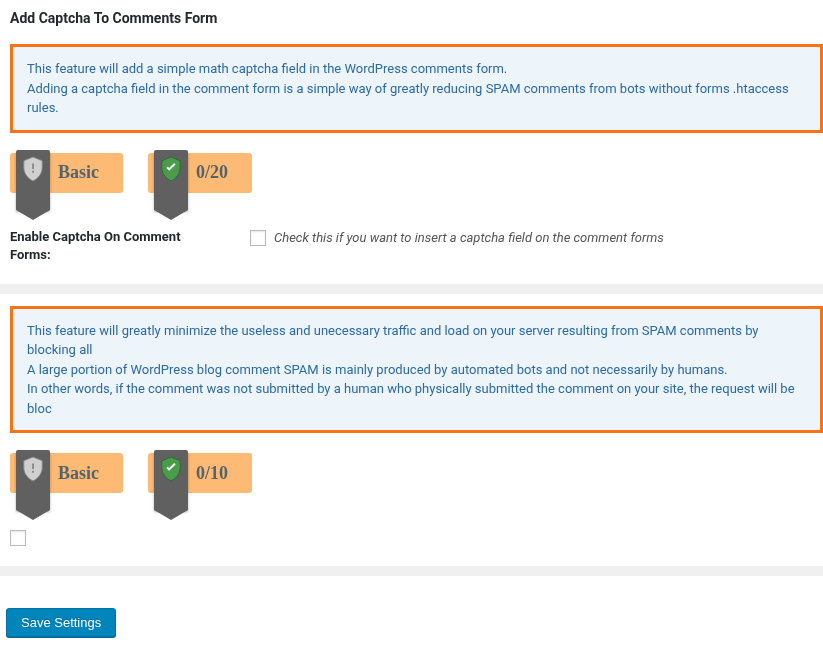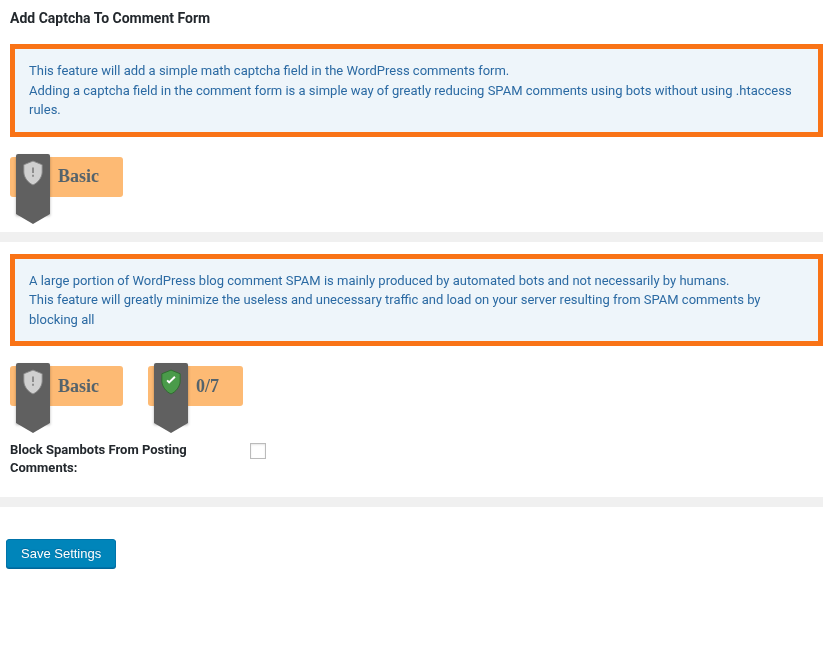--- a/index.html
+++ b/index.html
@@ -1,19 +1,19 @@
 <!DOCTYPE html>
 <html><head>
   <meta charset="utf-8">
   <style>
     * { box-sizing: border-box; margin: 0; padding: 0; }
     body { font-family: -apple-system, BlinkMacSystemFont, "Segoe UI", Roboto, sans-serif; font-size: 13px; color: #444; background: #fff; padding: 10px 0 0 10px; width: 823px; }
     .section { margin-bottom: 10px; }
     .section-title { font-size: 14px; font-weight: 700; color: #23282d; margin-bottom: 18px; }
-    .info-box { background: #eef5fa; border: 5px solid #f97316; padding: 12px 14px; color: #2b6aa3; font-size: 13px; line-height: 1.5; margin-bottom: 20px; }
+    .info-box { background: #eef5fa; border: 3px solid #f97316; padding: 12px 14px; color: #2b6aa3; font-size: 13px; line-height: 1.5; margin-bottom: 20px; }
     .info-box p { margin: 0; }
     .badges { display: flex; gap: 25px; margin-bottom: 35px; }
     .badge { position: relative; display: flex; align-items: flex-start; }
     .badge-box { background: #fdba74; border-radius: 3px; height: 40px; display: flex; align-items: center; padding-left: 48px; padding-right: 24px; font-weight: 800; font-size: 18px; color: #55636c; font-family: Georgia, "Times New Roman", serif; }
     .ribbon { position: absolute; left: 6px; top: -3px; width: 34px; height: 60px; background: #606060; border-top-left-radius: 2px; border-top-right-radius: 2px; display: flex; align-items: flex-start; justify-content: center; padding-top: 6px; z-index: 2; box-shadow: 0 2px 3px rgba(0,0,0,0.3); }
     .ribbon::after { content: ""; position: absolute; bottom: -10px; left: 0; border-top: 10px solid #606060; border-left: 17px solid transparent; border-right: 0 solid transparent; }
     .ribbon::before { content: ""; position: absolute; bottom: -10px; right: 0; border-top: 10px solid #606060; border-right: 17px solid transparent; border-left: 0 solid transparent; }
     .shield-svg { width: 22px; height: 26px; }
     .setting-row { display: flex; align-items: flex-start; gap: 30px; margin-bottom: 20px; }
     .setting-label { width: 210px; font-weight: 700; color: #23282d; font-size: 13px; line-height: 1.4; }
@@ -23,74 +23,90 @@
     .divider { height: 10px; background: #f0f0f0; margin: 15px 0 12px -10px; }
     .save-btn { background: #0085ba; border: 1px solid #0073aa; color: #fff; padding: 6px 14px; font-size: 13px; border-radius: 3px; cursor: pointer; box-shadow: 0 1px 0 #006799; text-shadow: 0 -1px 1px #006799; margin-top: 20px; margin-bottom: 8px; margin-left: -4px; }
   </style>
 </head>
 <body>
 
 
 
 
 <div class="section">
-  <h3 class="section-title">Add Captcha To Comment Form</h3>
+  <h3 class="section-title">Add Captcha To Comments Form</h3>
 
   <div class="info-box">
     <p>This feature will add a simple math captcha field in the WordPress comments form.</p>
-    <p>Adding a captcha field in the comment form is a simple way of greatly reducing SPAM comments using bots without using .htaccess rules.</p>
-  </div>
-
-  <div class="badges">
-    <div class="badge">
-      <div class="ribbon">
-        <svg class="shield-svg" viewBox="0 0 24 28">
-            <path fill="#d0d0d0" stroke="#888" stroke-width="1" d="M12 1 L22 5 V13 C22 19 17 25 12 27 C7 25 2 19 2 13 V5 Z"></path>
-            <path fill="#888" d="M11 8 h2 v6 h-2 z M11 16 h2 v2 h-2 z"></path>
-          </svg>
-      </div>
-      <div class="badge-box">Basic</div>
-    </div>
-  </div>
-
-</div>
-
-<div class="divider"></div>
-
-
-<div class="section">
-
-  <div class="info-box">
-    <p>A large portion of WordPress blog comment SPAM is mainly produced by automated bots and not necessarily by humans.</p>
-    <p>This feature will greatly minimize the useless and unecessary traffic and load on your server resulting from SPAM comments by blocking all</p>
+    <p>Adding a captcha field in the comment form is a simple way of greatly reducing SPAM comments from bots without forms .htaccess rules.</p>
   </div>
 
   <div class="badges">
     <div class="badge">
       <div class="ribbon">
         <svg class="shield-svg" viewBox="0 0 24 28">
             <path fill="#d0d0d0" stroke="#888" stroke-width="1" d="M12 1 L22 5 V13 C22 19 17 25 12 27 C7 25 2 19 2 13 V5 Z"></path>
             <path fill="#888" d="M11 8 h2 v6 h-2 z M11 16 h2 v2 h-2 z"></path>
           </svg>
       </div>
       <div class="badge-box">Basic</div>
     </div>
     <div class="badge">
       <div class="ribbon">
         <svg class="shield-svg" viewBox="0 0 24 28">
             <path fill="#4a9b4a" stroke="#2d6b2d" stroke-width="1" d="M12 1 L22 5 V13 C22 19 17 25 12 27 C7 25 2 19 2 13 V5 Z"></path>
             <path fill="#fff" d="M7 13 l3 3 l7 -7 l-1.5 -1.5 l-5.5 5.5 l-1.5 -1.5 z"></path>
           </svg>
       </div>
-      <div class="badge-box">0/7</div>
+      <div class="badge-box">0/20</div>
     </div>
   </div>
 
   <div class="setting-row">
-    <div class="setting-label">Block Spambots From Posting Comments:</div>
+    <div class="setting-label">Enable Captcha On Comment Forms:</div>
+    <div class="setting-control">
+      <div class="checkbox"></div>
+      <span class="setting-desc">Check this if you want to insert a captcha field on the comment forms</span>
+    </div>
+  </div>
+</div>
+
+<div class="divider"></div>
+
+
+<div class="section">
+
+  <div class="info-box">
+    <p>This feature will greatly minimize the useless and unecessary traffic and load on your server resulting from SPAM comments by blocking all</p>
+    <p>A large portion of WordPress blog comment SPAM is mainly produced by automated bots and not necessarily by humans.</p>
+    <p>In other words, if the comment was not submitted by a human who physically submitted the comment on your site, the request will be bloc</p>
+  </div>
+
+  <div class="badges">
+    <div class="badge">
+      <div class="ribbon">
+        <svg class="shield-svg" viewBox="0 0 24 28">
+            <path fill="#d0d0d0" stroke="#888" stroke-width="1" d="M12 1 L22 5 V13 C22 19 17 25 12 27 C7 25 2 19 2 13 V5 Z"></path>
+            <path fill="#888" d="M11 8 h2 v6 h-2 z M11 16 h2 v2 h-2 z"></path>
+          </svg>
+      </div>
+      <div class="badge-box">Basic</div>
+    </div>
+    <div class="badge">
+      <div class="ribbon">
+        <svg class="shield-svg" viewBox="0 0 24 28">
+            <path fill="#4a9b4a" stroke="#2d6b2d" stroke-width="1" d="M12 1 L22 5 V13 C22 19 17 25 12 27 C7 25 2 19 2 13 V5 Z"></path>
+            <path fill="#fff" d="M7 13 l3 3 l7 -7 l-1.5 -1.5 l-5.5 5.5 l-1.5 -1.5 z"></path>
+          </svg>
+      </div>
+      <div class="badge-box">0/10</div>
+    </div>
+  </div>
+
+  <div class="setting-row">
     <div class="setting-control">
       <div class="checkbox"></div>
     </div>
   </div>
 </div>
 
 <div class="divider"></div>
 
 <button class="save-btn">Save Settings</button>
 

